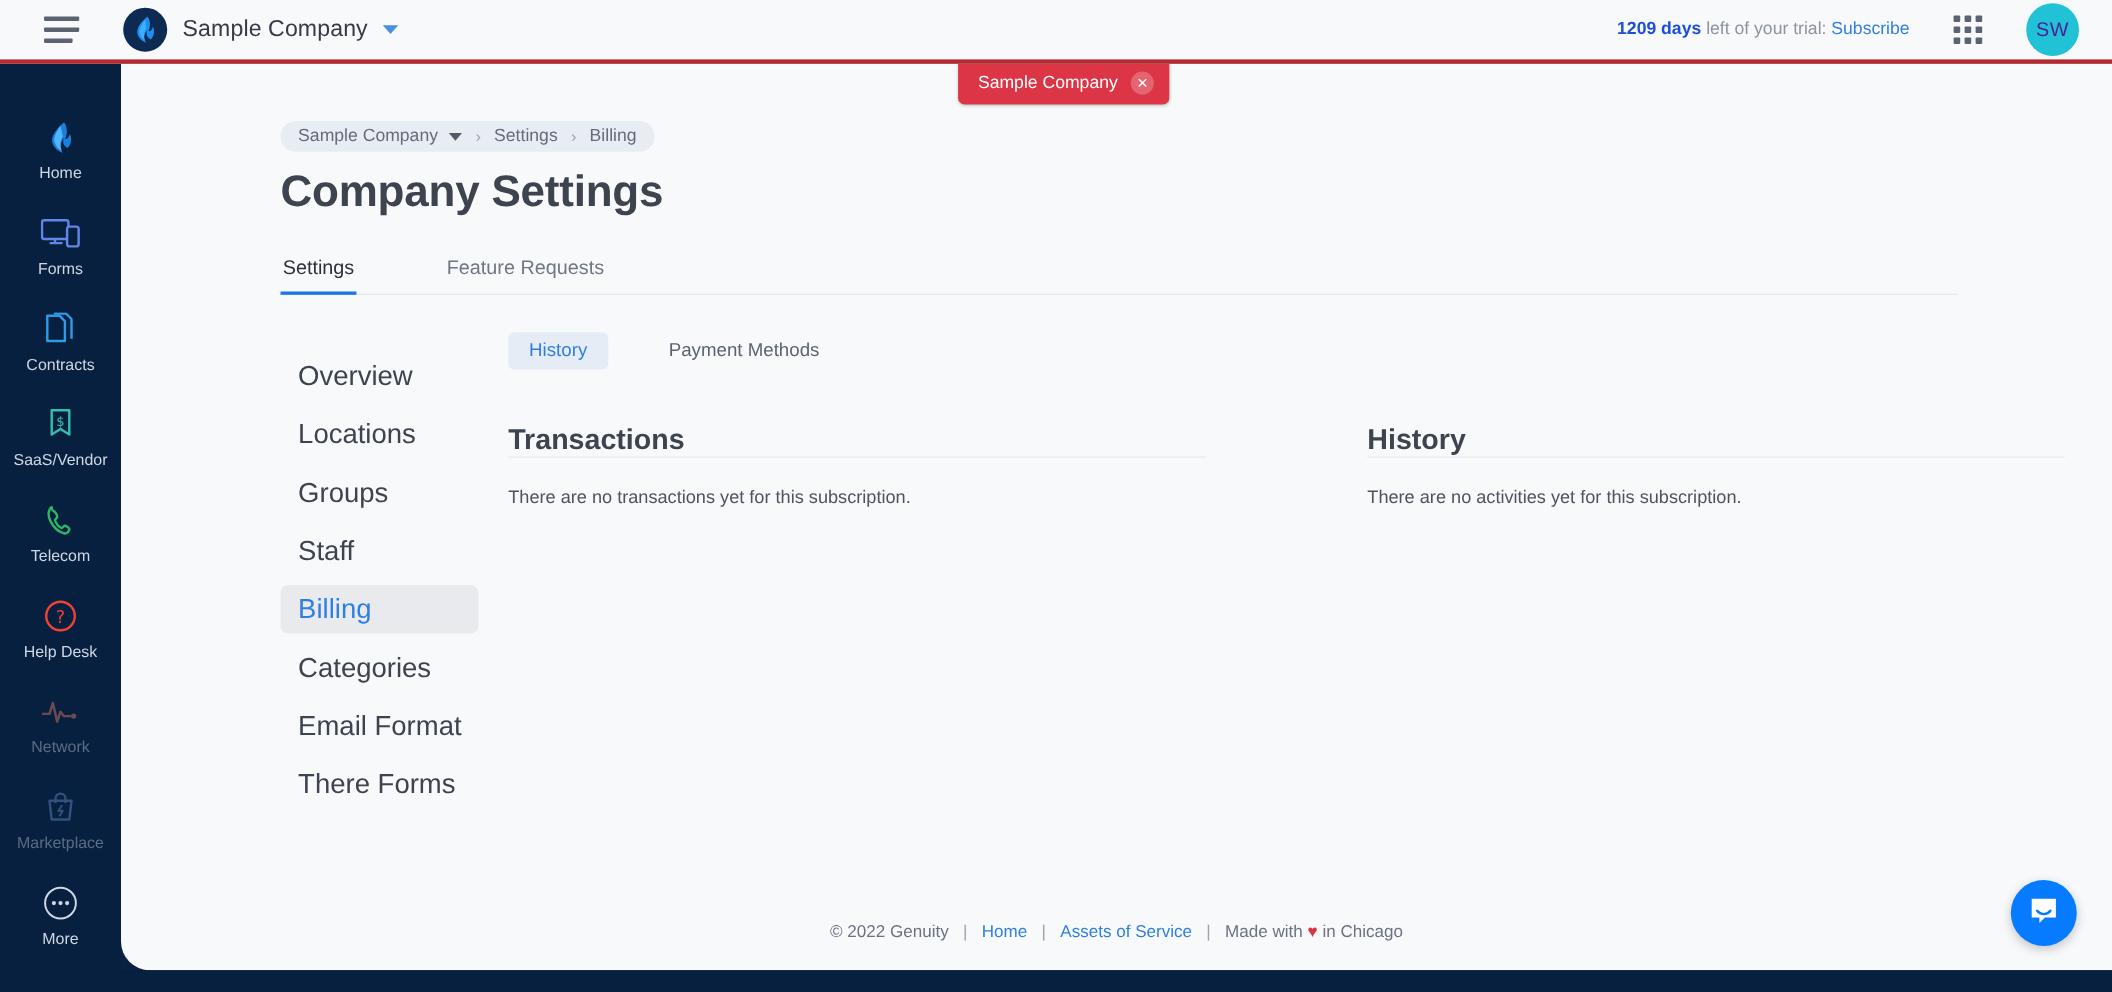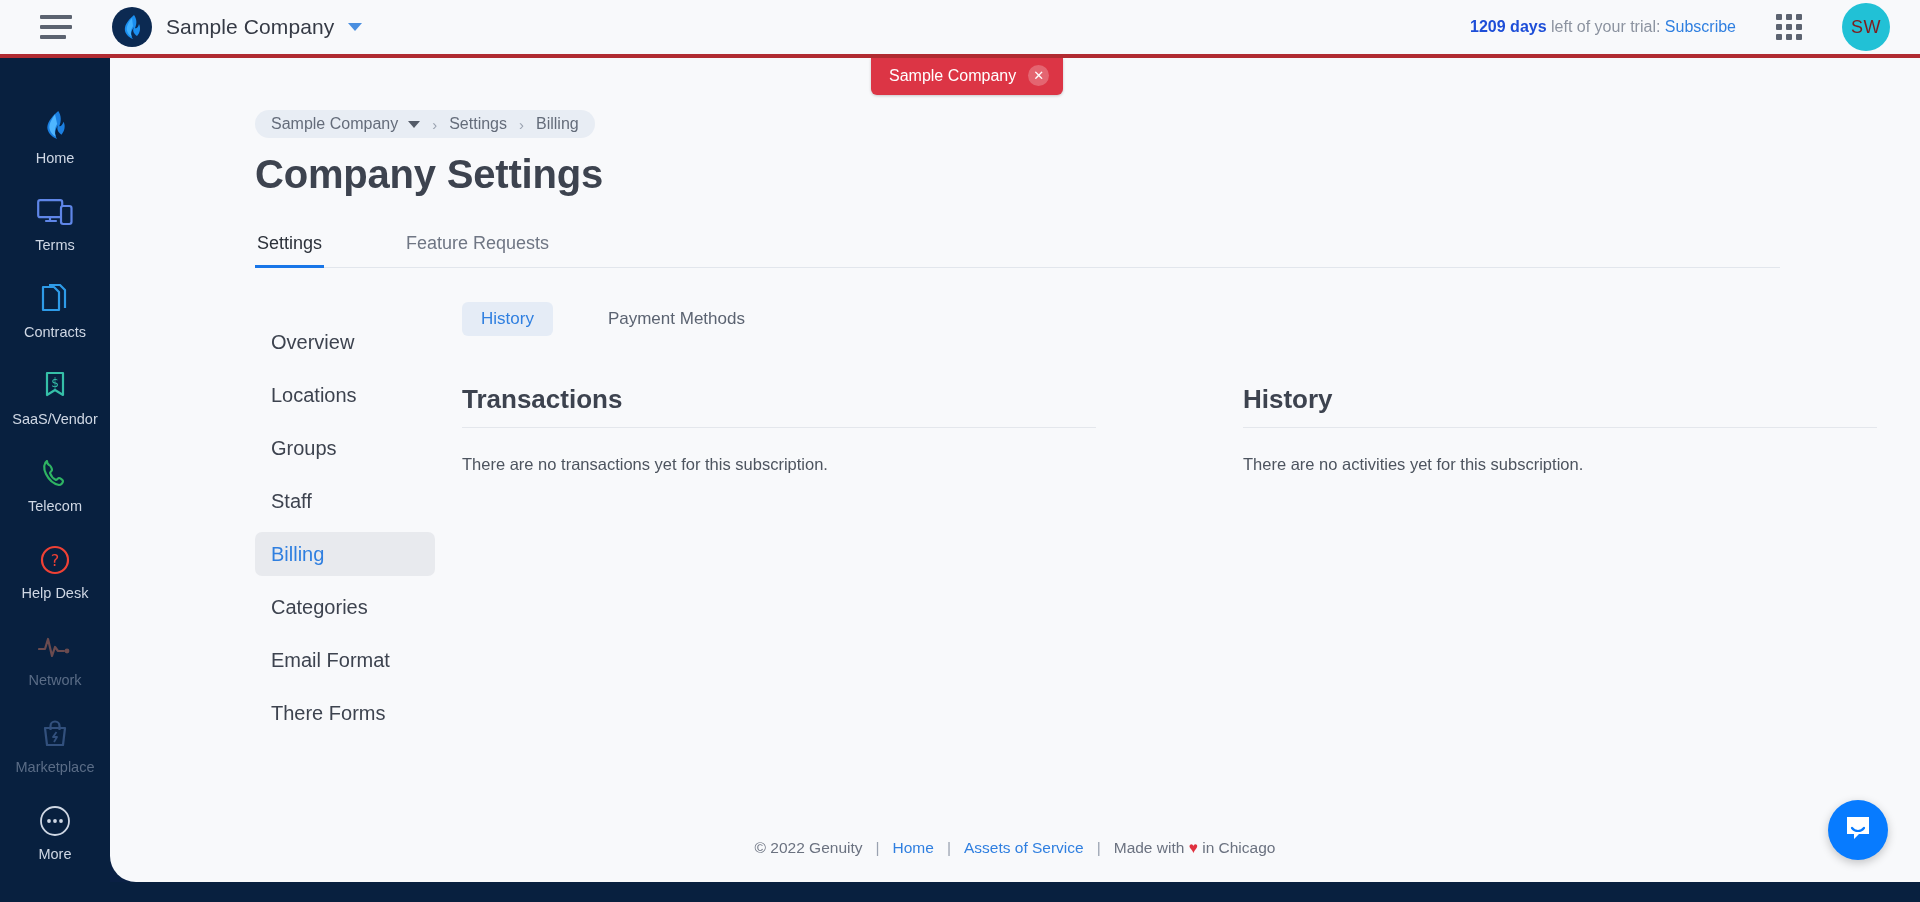--- a/index.html
+++ b/index.html
@@ -50,21 +50,21 @@
   .trial-text b { color: #1d4ed8; font-weight: bold; text-align: right; }
   .trial-link { color: #2f7fe0; text-decoration: none; }
   .grid-icon {
     margin-left: 40px; width: 26px; height: 26px;
     display: grid; grid-template-columns: repeat(3, 1fr); grid-template-rows: repeat(3, 1fr);
     gap: 4px; cursor: pointer;
   }
   .grid-icon i { display:block; background: #5c6370; border-radius: 1px; }
   .avatar {
     margin-left: 40px; width: 48px; height: 48px; border-radius: 50%;
-    background: #21c1d6; color: #7f1d1d; font-size: 18px; letter-spacing: .5px;
+    background: #21c1d6; color: #4c1d95; font-size: 18px; letter-spacing: .5px;
     display: flex; align-items: center; justify-content: center; cursor: pointer;
   }
 
   
   .sidenav {
     position: absolute; top: 58px; left: 0;
     width: 110px; height: 844px;
     background: #08203f;
     padding-top: 34px;
     z-index: 30;
@@ -133,40 +133,40 @@
     margin-bottom: -1px;
   }
   .tab.active { color: #2c313a; border-bottom-color: #1976e8; }
 
   .body-row { display: flex; margin-top: 34px; }
 
   .sidemenu { width: 180px; flex: none; padding-top: 18px; }
   .smitem {
     height: 44px; display: flex; align-items: center;
     padding-left: 16px; margin-bottom: 9px;
-    font-size: 20px; color: #3d434f; border-radius: 7px; cursor: pointer;
+    font-size: 25px; color: #3d434f; border-radius: 7px; cursor: pointer;
   }
   .smitem.active { background: #e8eaee; color: #2f7fe0; }
 
   .maincol { flex: 1; padding-left: 27px; }
 
   .subtabs { display: flex; align-items: center; }
   .subtab {
     font-size: 17px; color: #5b6371; padding: 7px 19px;
     border-radius: 6px; cursor: pointer;
   }
   .subtab.active { background: #e5ecf6; color: #2f7fe0; }
   .subtab + .subtab { margin-left: 36px; }
 
   .panels { display: flex; margin-top: 48px; }
   .panel-left { width: 634px; flex: none; }
   .panel-right { width: 634px; flex: none; margin-left: 147px; }
 
   .panel-title {
-    font-size: 26px; color: #3d434f; padding-bottom: 12px;
+    font-size: 26px; color: #3d434f; 
     border-bottom: 1px solid #e4e7ec;
   }
   .panel-empty { margin-top: 27px; font-size: 16.5px; color: #4d545f; }
 
   .footer {
     position: absolute; bottom: 25px; left: 0; width: 1810px;
     display: flex; justify-content: center;
     font-size: 15.5px; color: #6b7280;
   }
   .footer a { color: #2f7fe0; text-decoration: none; }
@@ -244,21 +244,21 @@
 
   <a class="navitem" href="#">
     <span class="glyph">
       <svg width="36" height="27" viewBox="0 0 36 27" aria-hidden="true">
         <rect x="1.2" y="1.2" width="24" height="17" rx="2" fill="none" stroke="#5f86e8" stroke-width="2.2"></rect>
         <path d="M9 22 h10" stroke="#5f86e8" stroke-width="2.2" stroke-linecap="round"></path>
         <path d="M13 18.5 v3.5" stroke="#5f86e8" stroke-width="2.2"></path>
         <rect x="24" y="7" width="10.5" height="18" rx="2.2" fill="#08203f" stroke="#5f86e8" stroke-width="2.2"></rect>
       </svg>
     </span>
-    <span class="nlabel">Terms</span>
+    <span class="nlabel">Forms</span>
   </a>
 
   <a class="navitem" href="#">
     <span class="glyph">
       <svg width="28" height="30" viewBox="0 0 28 30" aria-hidden="true">
         <path d="M2 3 h11 l5 5 v18 H2 Z" fill="none" stroke="#2e9be8" stroke-width="2.2" stroke-linejoin="round"></path>
         <path d="M8 1 h11 l5 5 v18" fill="none" stroke="#2e9be8" stroke-width="2.2" stroke-linejoin="round"></path>
       </svg>
     </span>
     <span class="nlabel">Contracts</span>

